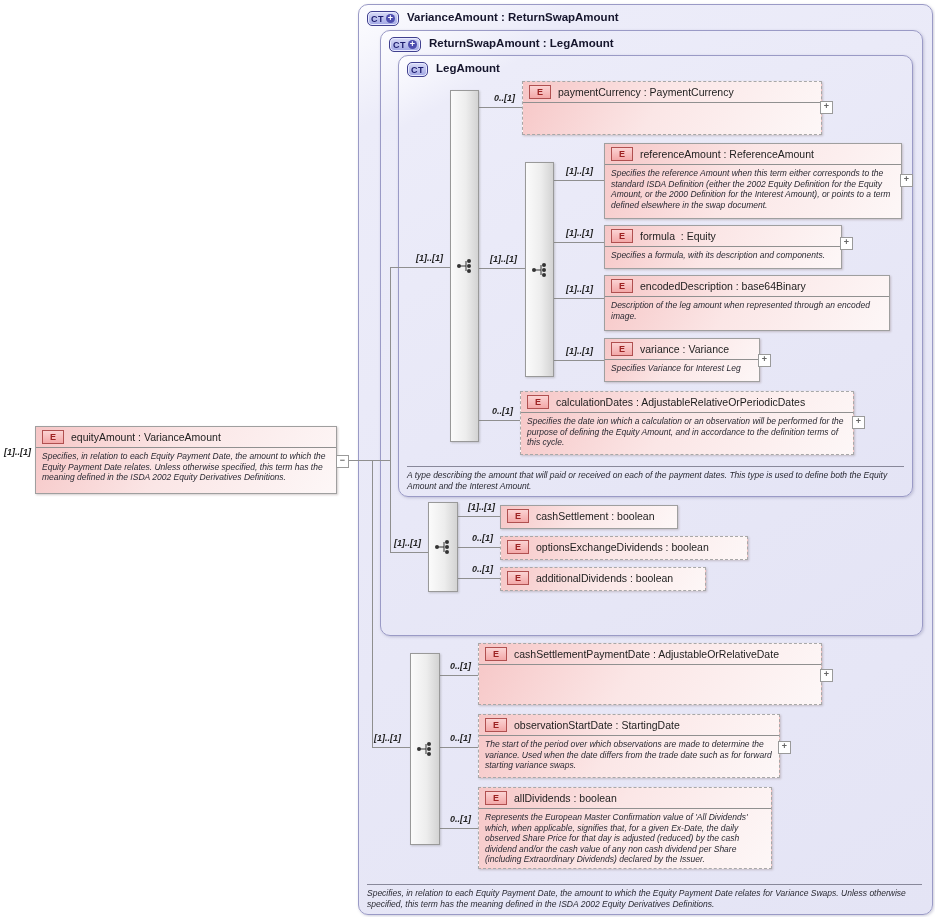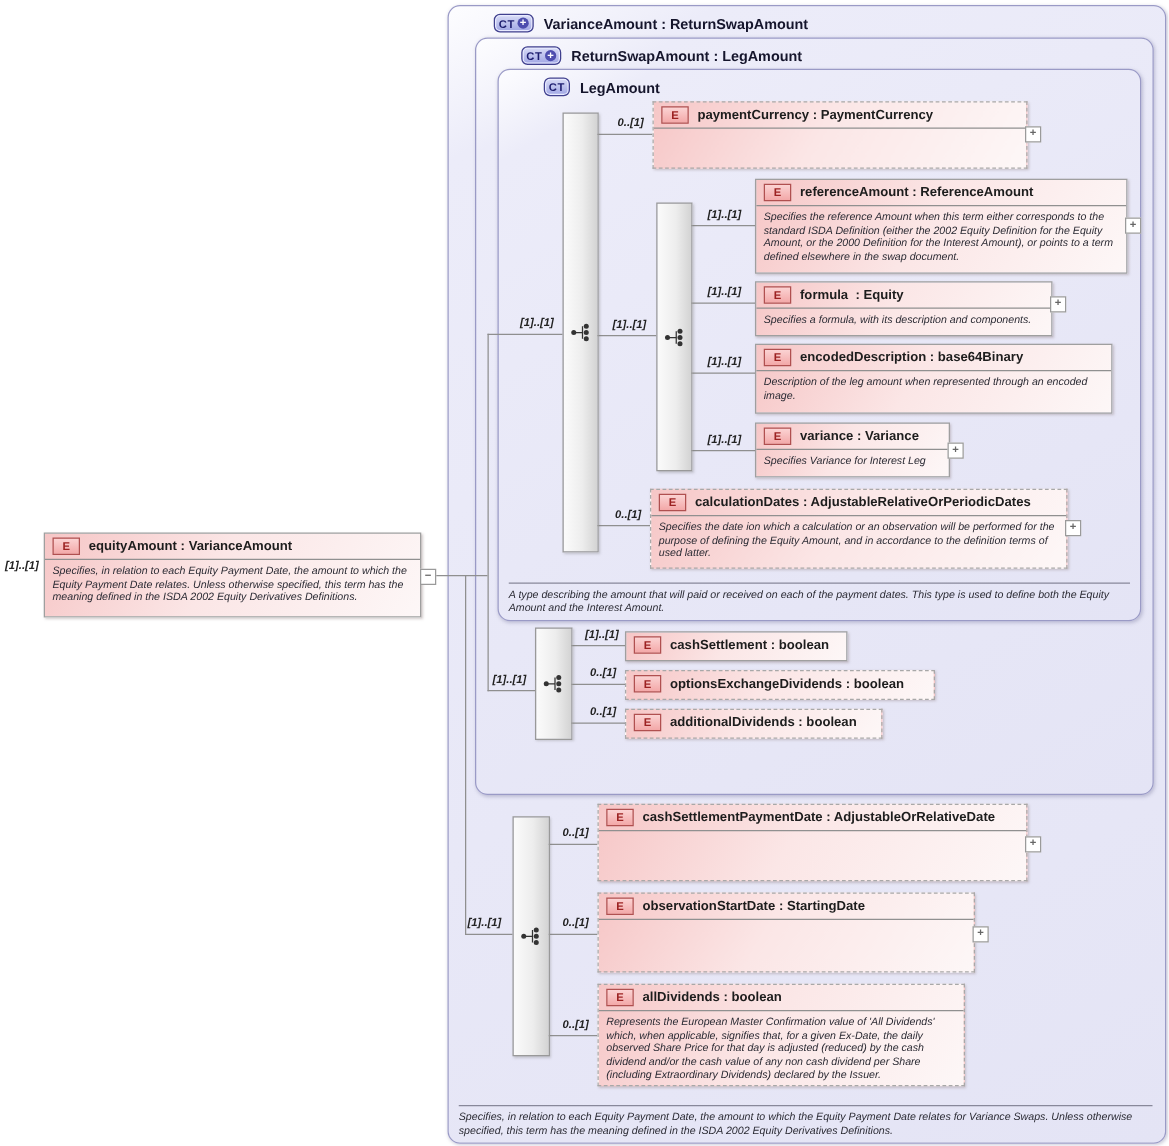--- a/index.html
+++ b/index.html
@@ -2,42 +2,42 @@
 <html><head>
 <meta charset="utf-8">
 <style>
   html,body{margin:0;padding:0;background:#fff;}
   #canvas{position:relative;width:935px;height:917px;font-family:"Liberation Sans",sans-serif;color:#1a1a2e;overflow:hidden;background:#fff;}
 
   
   .ct-box{position:absolute;border:1px solid #9a9ac6;border-radius:10px;
           background:linear-gradient(150deg,#fdfdff 0%,#ececf9 10%,#e4e4f5 100%);
           box-shadow:1px 1px 3px rgba(110,110,150,.35);}
-  .ct-head{position:absolute;left:8px;top:6px;display:flex;align-items:flex-end;gap:8px;margin-left:28px;}
+  .ct-head{position:absolute;left:8px;top:6px;display:flex;align-items:flex-start;gap:8px;}
   .ctbadge{display:inline-flex;align-items:center;gap:2px;background:linear-gradient(#d9dcf6,#a0a6e4);
            border:1px solid #40408e;border-radius:5px;padding:0 3px;height:13px;
            box-shadow:inset 0 0 0 1px #e8eaff;}
   .ct-txt{font-size:9px;font-weight:bold;color:#1c1c6e;letter-spacing:.5px;}
   .ct-plus{width:9px;height:9px;border-radius:50%;background:#4d4dae;color:#fff;font-size:9px;
            line-height:8px;text-align:center;font-weight:bold;}
   .ct-title{font-size:11.5px;font-weight:bold;color:#15152c;white-space:pre;}
   .ct-footer{position:absolute;border-top:1px solid #88889a;padding-top:3px;
              font-size:8.5px;font-style:italic;color:#2a2a33;line-height:10.5px;}
 
   
   .el{position:absolute;border:1px solid #9f9f9f;overflow:hidden;
       background:linear-gradient(120deg,#f6c6c6 0%,#fbe6e6 45%,#fdf7f7 100%);
       box-shadow:1px 1px 2px rgba(130,110,110,.35);}
   .el.dashed{border:1px dashed #a8a8a8;}
   .el-head{display:flex;align-items:center;gap:7px;height:20px;padding:0 6px;}
   .el.hasdoc .el-head{border-bottom:1px solid #909090;margin:0 0;}
   .ebadge{flex:0 0 auto;width:20px;height:12px;background:linear-gradient(#fbd3d3,#f3a8a8);
           border:1px solid #b05050;color:#9c2222;font-size:9px;font-weight:bold;
           display:flex;align-items:center;justify-content:center;}
-  .el-title{font-size:10.5px;font-weight:bold;color:#1d1d1d;white-space:pre;}
+  .el-title{font-size:10.5px;font-weight:normal;color:#1d1d1d;white-space:pre;}
   .el-doc{padding:3px 6px 2px 6px;font-size:8.5px;font-style:italic;color:#2a2a33;line-height:10.5px;}
 
   
   .hline{position:absolute;height:1px;background:#8f8f8f;}
   .vline{position:absolute;width:1px;background:#8f8f8f;}
   .card{position:absolute;font-size:9px;font-weight:bold;font-style:italic;color:#222;white-space:nowrap;}
   .seqbar{position:absolute;border:1px solid #999;
           background:linear-gradient(90deg,#fbfbfb 0%,#ededed 55%,#d3d3d3 100%);
           display:flex;align-items:center;justify-content:center;
           box-shadow:1px 1px 2px rgba(120,120,120,.35);}
@@ -208,21 +208,21 @@
         <span class="el-title">variance : Variance</span>
       </div>
     <div class="el-doc">Specifies Variance for Interest Leg</div>
   </div>
 
   <div class="el dashed hasdoc" style="left:520px;top:391px;width:332px;height:62px;">
     <div class="el-head">
         <span class="ebadge">E</span>
         <span class="el-title">calculationDates : AdjustableRelativeOrPeriodicDates</span>
       </div>
-    <div class="el-doc">Specifies the date ion which a calculation or an observation will be performed for the purpose of defining the Equity Amount, and in accordance to the definition terms of used latter.</div>
+    <div class="el-doc">Specifies the date ion which a calculation or an observation will be performed for the purpose of defining the Equity Amount, and in accordance to the definition terms of this cycle.</div>
   </div>
 
   <div class="el" style="left:500px;top:505px;width:176px;height:22px;">
     <div class="el-head">
         <span class="ebadge">E</span>
         <span class="el-title">cashSettlement : boolean</span>
       </div>
   </div>
 
   <div class="el dashed" style="left:500px;top:536px;width:246px;height:22px;">
@@ -244,20 +244,21 @@
         <span class="ebadge">E</span>
         <span class="el-title">cashSettlementPaymentDate : AdjustableOrRelativeDate</span>
       </div>
   </div>
 
   <div class="el dashed hasdoc" style="left:478px;top:714px;width:300px;height:62px;">
     <div class="el-head">
         <span class="ebadge">E</span>
         <span class="el-title">observationStartDate : StartingDate</span>
       </div>
+    <div class="el-doc">The start of the period over which observations are made to determine the variance. Used when the date differs from the trade date such as for forward starting variance swaps.</div>
   </div>
 
   <div class="el dashed hasdoc" style="left:478px;top:787px;width:292px;height:80px;">
     <div class="el-head">
         <span class="ebadge">E</span>
         <span class="el-title">allDividends : boolean</span>
       </div>
     <div class="el-doc">Represents the European Master Confirmation value of 'All Dividends' which, when applicable, signifies that, for a given Ex-Date, the daily observed Share Price for that day is adjusted (reduced) by the cash dividend and/or the cash value of any non cash dividend per Share (including Extraordinary Dividends) declared by the Issuer.</div>
   </div>
 

